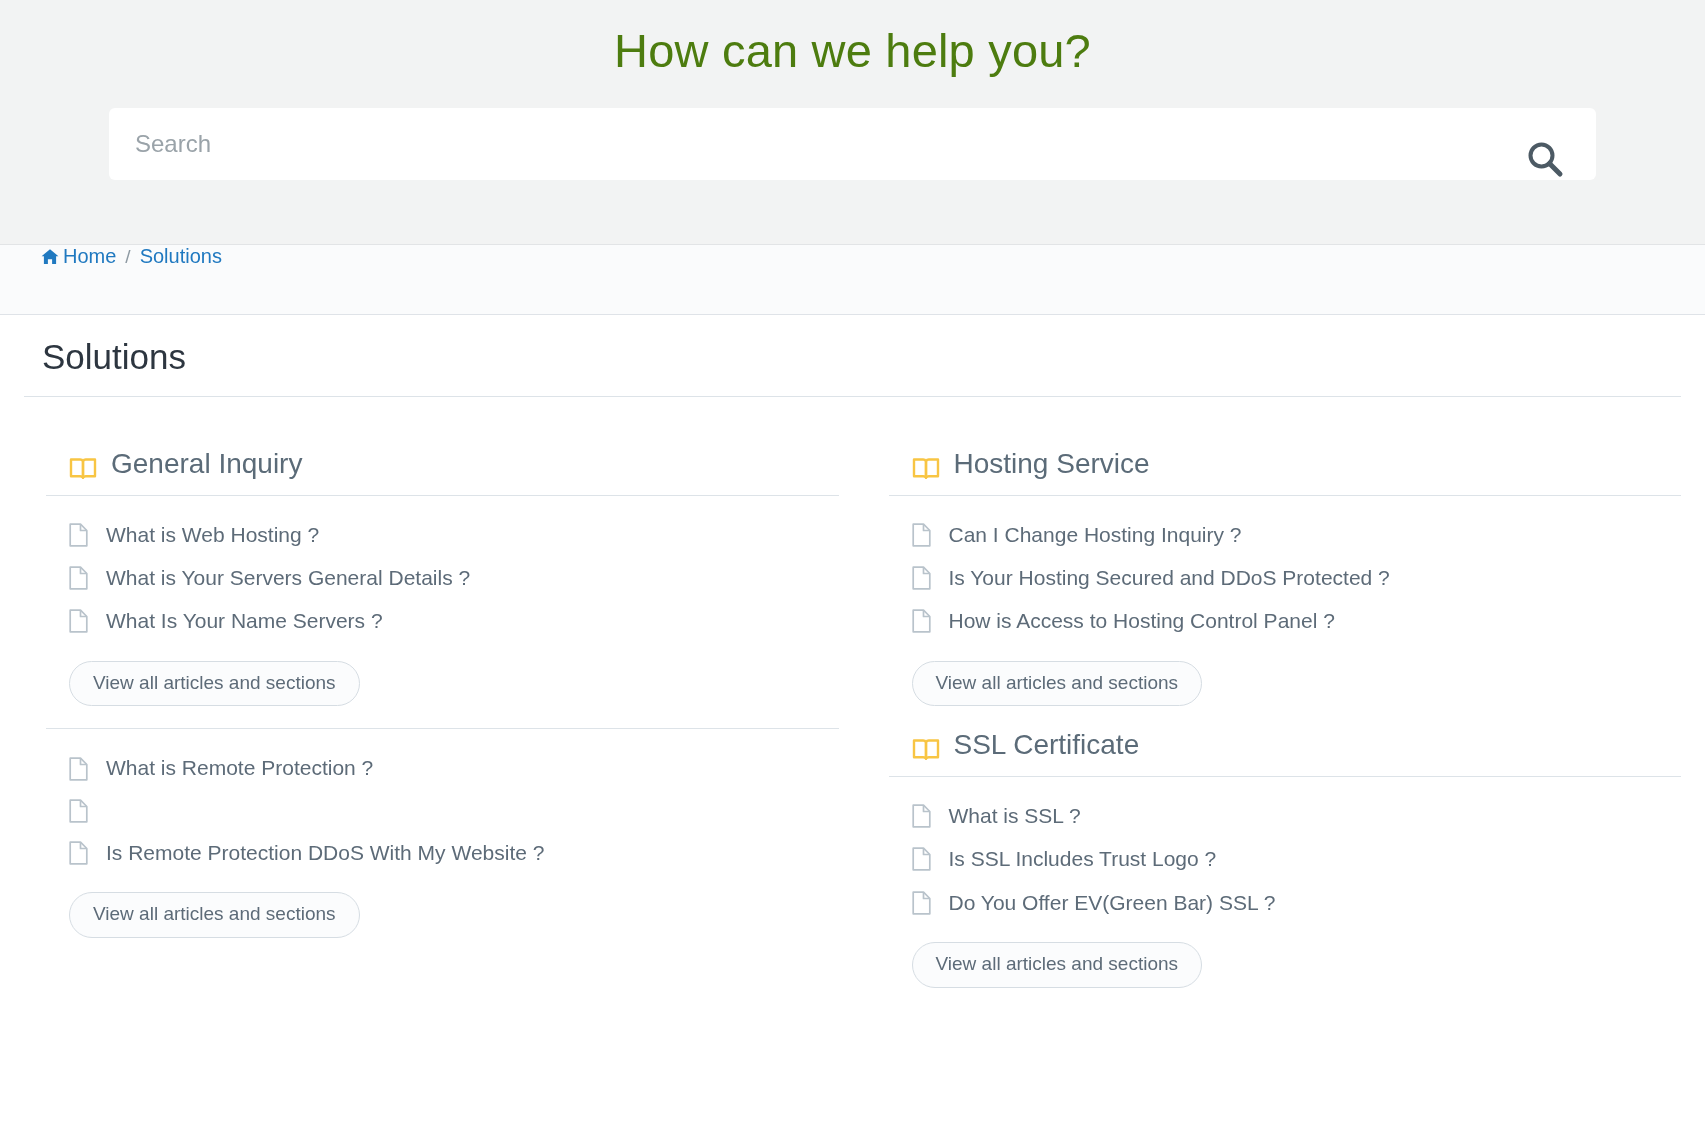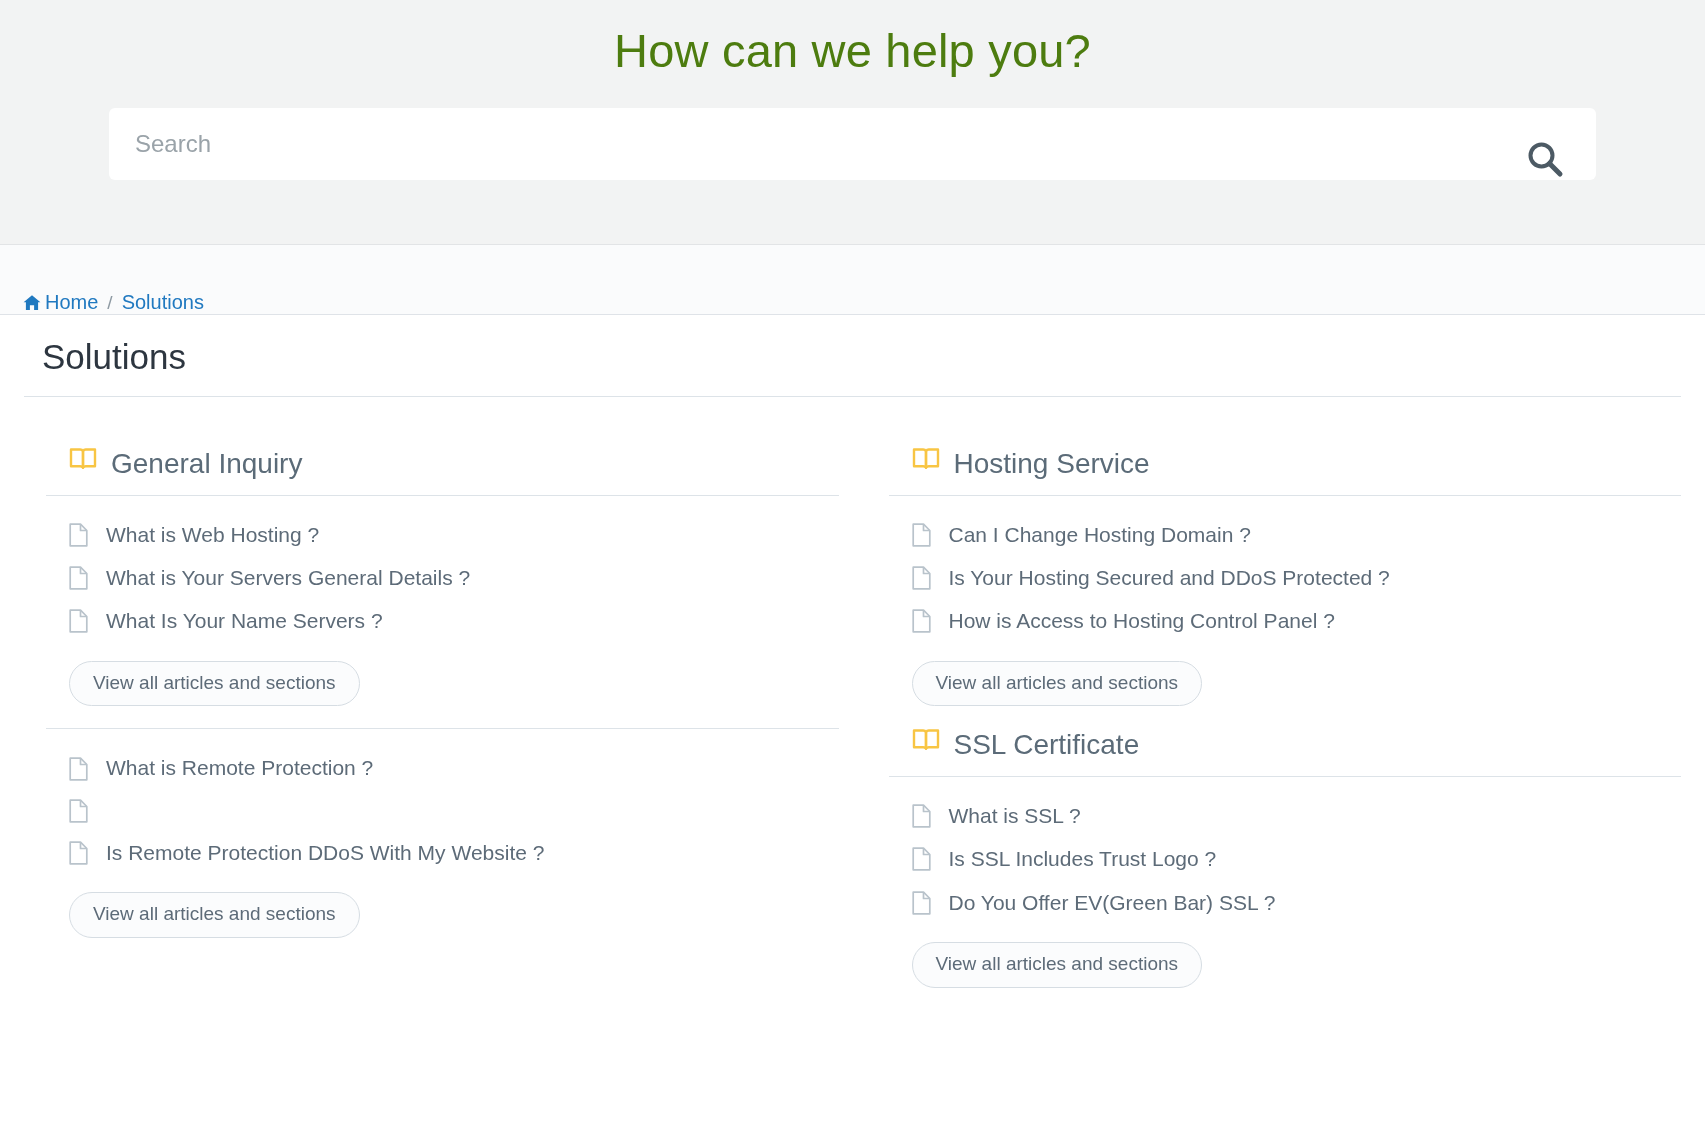--- a/index.html
+++ b/index.html
@@ -72,22 +72,22 @@
     cursor: pointer;
     line-height: 0;
   }
 
   
   .crumb-bar {
     background: #fafbfc;
     border-bottom: 1px solid #dfe3e8;
     height: 70px;
     display: flex;
-    align-items: flex-end;
-    padding-left: 22px;
+    align-items: flex-start;
+    padding-left: 40px;
   }
   .crumb {
     display: flex;
     align-items: center;
     font-size: 20px;
     color: #2079c0;
   }
   .crumb a {
     color: #2079c0;
     text-decoration: none;
@@ -125,21 +125,21 @@
     column-gap: 28px;
     row-gap: 0;
     padding: 50px 24px 0 24px;
   }
   .cat {
     padding: 0 0 0 0;
     margin-bottom: 22px;
   }
   .cat-head {
     display: flex;
-    align-items: flex-start;
+    align-items: flex-end;
     padding: 0 0 0 45px;
     margin-bottom: 14px;
   }
   .cat-icon {
     flex: 0 0 auto;
     margin-right: 14px;
     display: inline-flex;
     line-height: 0;
   }
   .cat-name {
@@ -290,21 +290,21 @@
     </div>
     <div class="cat-rule"></div>
     <ul class="articles">
       <li class="article">
         <span class="doc-icon">
           <svg width="19" height="24" viewBox="0 0 19 24" aria-hidden="true">
             <path d="M1.2 1.2h10.3l6.3 6.3v15.3H1.2z" fill="none" stroke="#b9c3cb" stroke-width="1.7" stroke-linejoin="round"></path>
             <path d="M11.5 1.2v6.3h6.3" fill="none" stroke="#b9c3cb" stroke-width="1.7" stroke-linejoin="round"></path>
           </svg>
         </span>
-        <a class="article-link" href="#">Can I Change Hosting Domain ?</a>
+        <a class="article-link" href="#">Can I Change Hosting Inquiry ?</a>
       </li>
       <li class="article">
         <span class="doc-icon">
           <svg width="19" height="24" viewBox="0 0 19 24" aria-hidden="true">
             <path d="M1.2 1.2h10.3l6.3 6.3v15.3H1.2z" fill="none" stroke="#b9c3cb" stroke-width="1.7" stroke-linejoin="round"></path>
             <path d="M11.5 1.2v6.3h6.3" fill="none" stroke="#b9c3cb" stroke-width="1.7" stroke-linejoin="round"></path>
           </svg>
         </span>
         <a class="article-link" href="#">Is Your Hosting Secured and DDoS Protected ?</a>
       </li>

